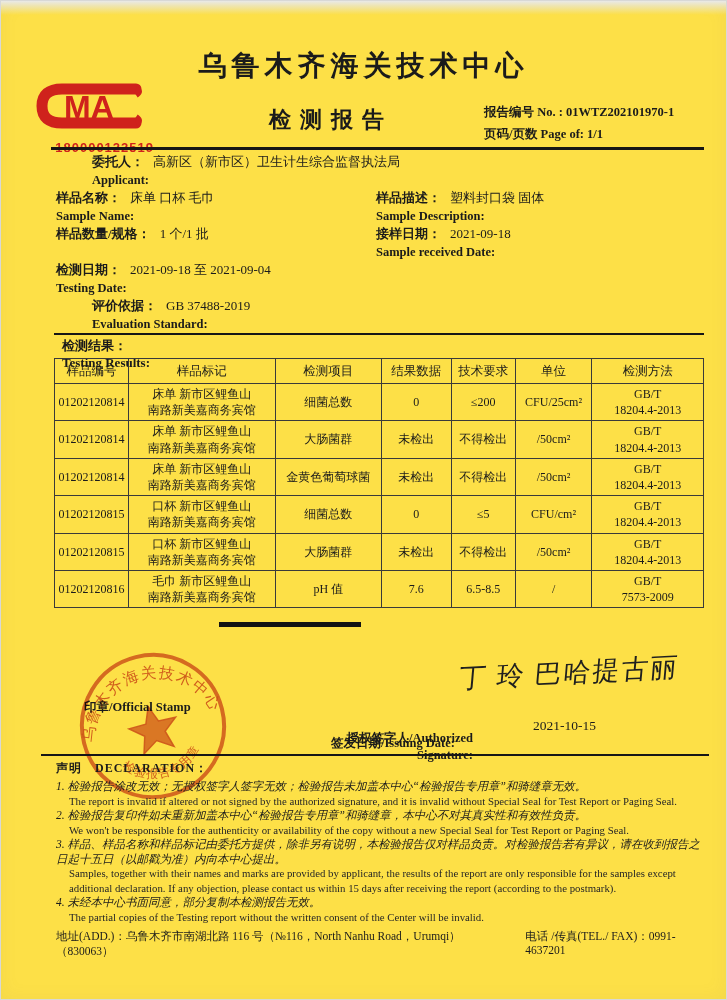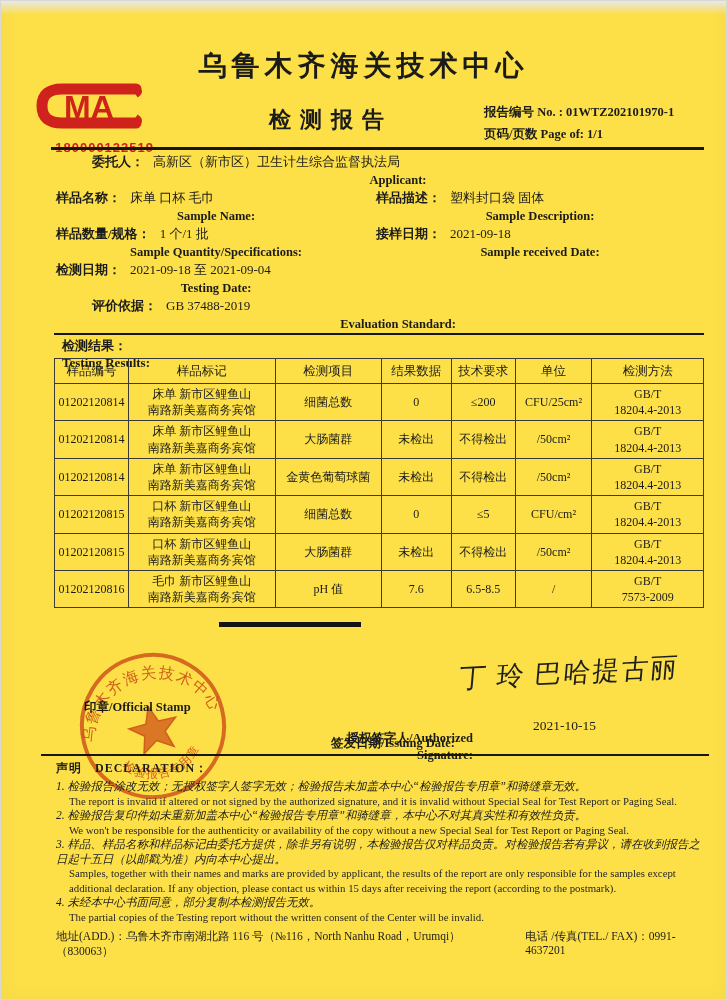--- a/index.html
+++ b/index.html
@@ -43,21 +43,21 @@
   
   .info{
     position:absolute; left:55px; top:152px; width:648px;
     display:grid; grid-template-columns:320px 1fr;
   }
   .field{ height:36px; }
   .span2{ grid-column:1 / span 2;margin-left:36px; }
   .field .zh{ font-size:13px; line-height:18px; }
   .field .lbl{ font-weight:bold; }
   .field .val{ margin-left:9px; }
-  .field .en{ font-size:12.5px; line-height:18px; font-weight:bold;text-align:center; }
+  .field .en{ font-size:12.5px; line-height:18px; font-weight:bold; }
 
   .results-label{ position:absolute; left:61px; top:336px; font-size:13px; font-weight:bold; line-height:17px; }
 
   
   table.results{
     position:absolute; left:53px; top:357px; width:650px;
     border-collapse:collapse; table-layout:fixed;
     font-size:12px;
   }
   table.results th, table.results td{
@@ -129,21 +129,20 @@
     <div class="field">
       <div class="zh"><span class="lbl">样品名称：</span><span class="val">床单 口杯 毛巾</span></div>
       <div class="en">Sample Name:</div>
     </div>
     <div class="field">
       <div class="zh"><span class="lbl">样品描述：</span><span class="val">塑料封口袋 固体</span></div>
       <div class="en">Sample Description:</div>
     </div>
     <div class="field">
       <div class="zh"><span class="lbl">样品数量/规格：</span><span class="val">1 个/1 批</span></div>
-      <div class="en">Sample Quantity/Specifications:</div>
     </div>
     <div class="field">
       <div class="zh"><span class="lbl">接样日期：</span><span class="val">2021-09-18</span></div>
       <div class="en">Sample received Date:</div>
     </div>
     <div class="field">
       <div class="zh"><span class="lbl">检测日期：</span><span class="val">2021-09-18 至 2021-09-04</span></div>
       <div class="en">Testing Date:</div>
     </div>
     <div class="field span2">

